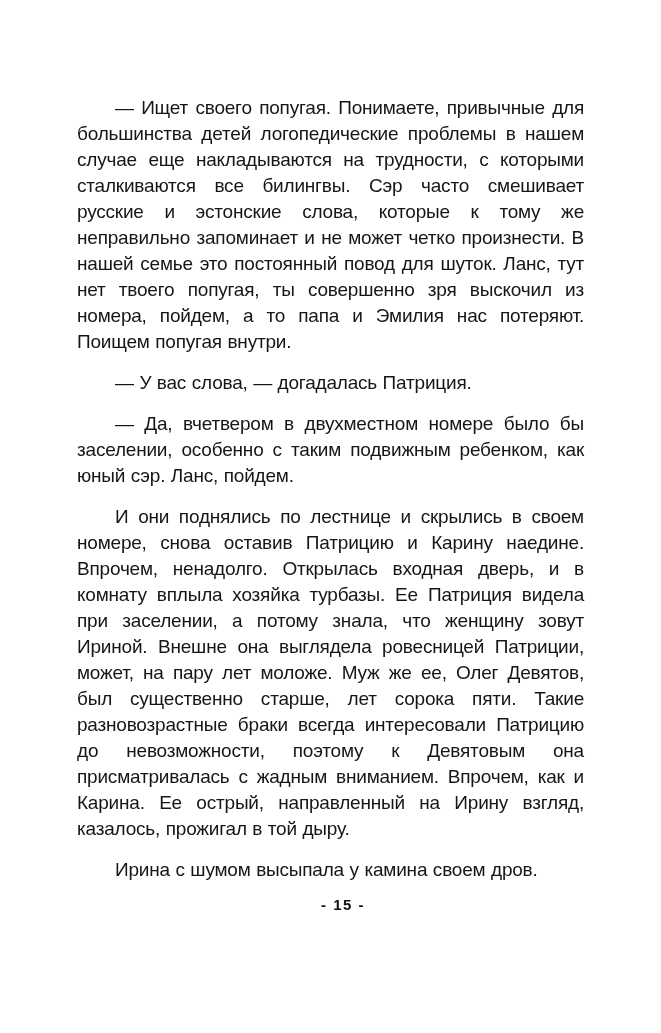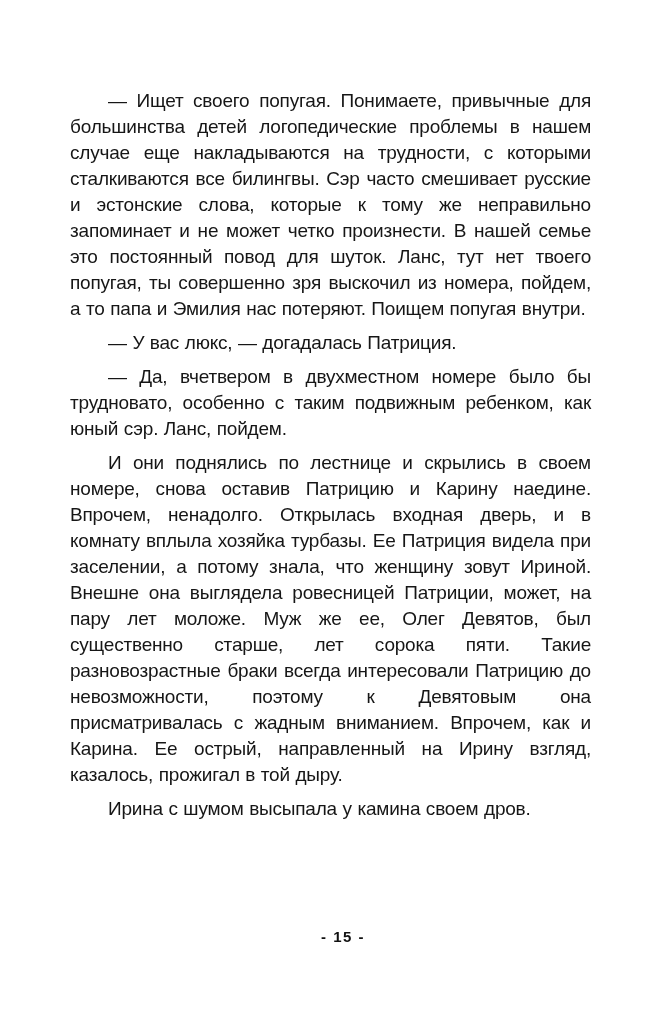--- a/index.html
+++ b/index.html
@@ -27,46 +27,46 @@
     width: 537px;
     font-size: 19px;
     line-height: 26px;
     text-align: justify;
     letter-spacing: -0.2px;
     word-spacing: 0.5px;
     -webkit-hyphens: auto;
     hyphens: auto;
   }
   .para {
-    margin: 8px;
+    margin: 15px;
     padding: 0;
     text-indent: 38px;
   }
   .page-footer {
     position: absolute;
     left: 0;
     right: 0;
-    top: 928px;
+    top: 896px;
     text-align: center;
     margin-left: 25px;
   }
   .page-number {
     font-size: 15px;
     font-weight: bold;
     letter-spacing: 1.5px;
     color: #111111;
   }
 </style>
 </head>
 <body>
 
 <div class="book-page">
   <div class="text-block">
     <p class="para">— Ищет своего попугая. Понимаете, привычные для большинства детей логопедические проблемы в нашем случае еще накладываются на трудности, с которыми сталкиваются все билингвы. Сэр часто смешивает русские и эстонские слова, которые к тому же неправильно запоминает и не может четко произнести. В нашей семье это постоянный повод для шуток. Ланс, тут нет твоего попугая, ты совершенно зря выскочил из номера, пойдем, а то папа и Эмилия нас потеряют. Поищем попугая внутри.</p>
-    <p class="para">— У вас люкс, — догадалась Патриция.</p>
-    <p class="para">— Да, вчетвером в двухместном номере было бы трудновато, особенно с таким подвижным ребенком, как юный сэр. Ланс, пойдем.</p>
+    <p class="para">— У вас слова, — догадалась Патриция.</p>
+    <p class="para">— Да, вчетвером в двухместном номере было бы заселении, особенно с таким подвижным ребенком, как юный сэр. Ланс, пойдем.</p>
     <p class="para">И они поднялись по лестнице и скрылись в своем номере, снова оставив Патрицию и Карину наедине. Впрочем, ненадолго. Открылась входная дверь, и в комнату вплыла хозяйка турбазы. Ее Патриция видела при заселении, а потому знала, что женщину зовут Ириной. Внешне она выглядела ровесницей Патриции, может, на пару лет моложе. Муж же ее, Олег Девятов, был существенно старше, лет сорока пяти. Такие разновозрастные браки всегда интересовали Патрицию до невозможности, поэтому к Девятовым она присматривалась с жадным вниманием. Впрочем, как и Карина. Ее острый, направленный на Ирину взгляд, казалось, прожигал в той дыру.</p>
     <p class="para">Ирина с шумом высыпала у камина своем дров.</p>
   </div>
   <div class="page-footer">
     <span class="page-number">- 15 -</span>
   </div>
 </div>
 
 </body></html>

